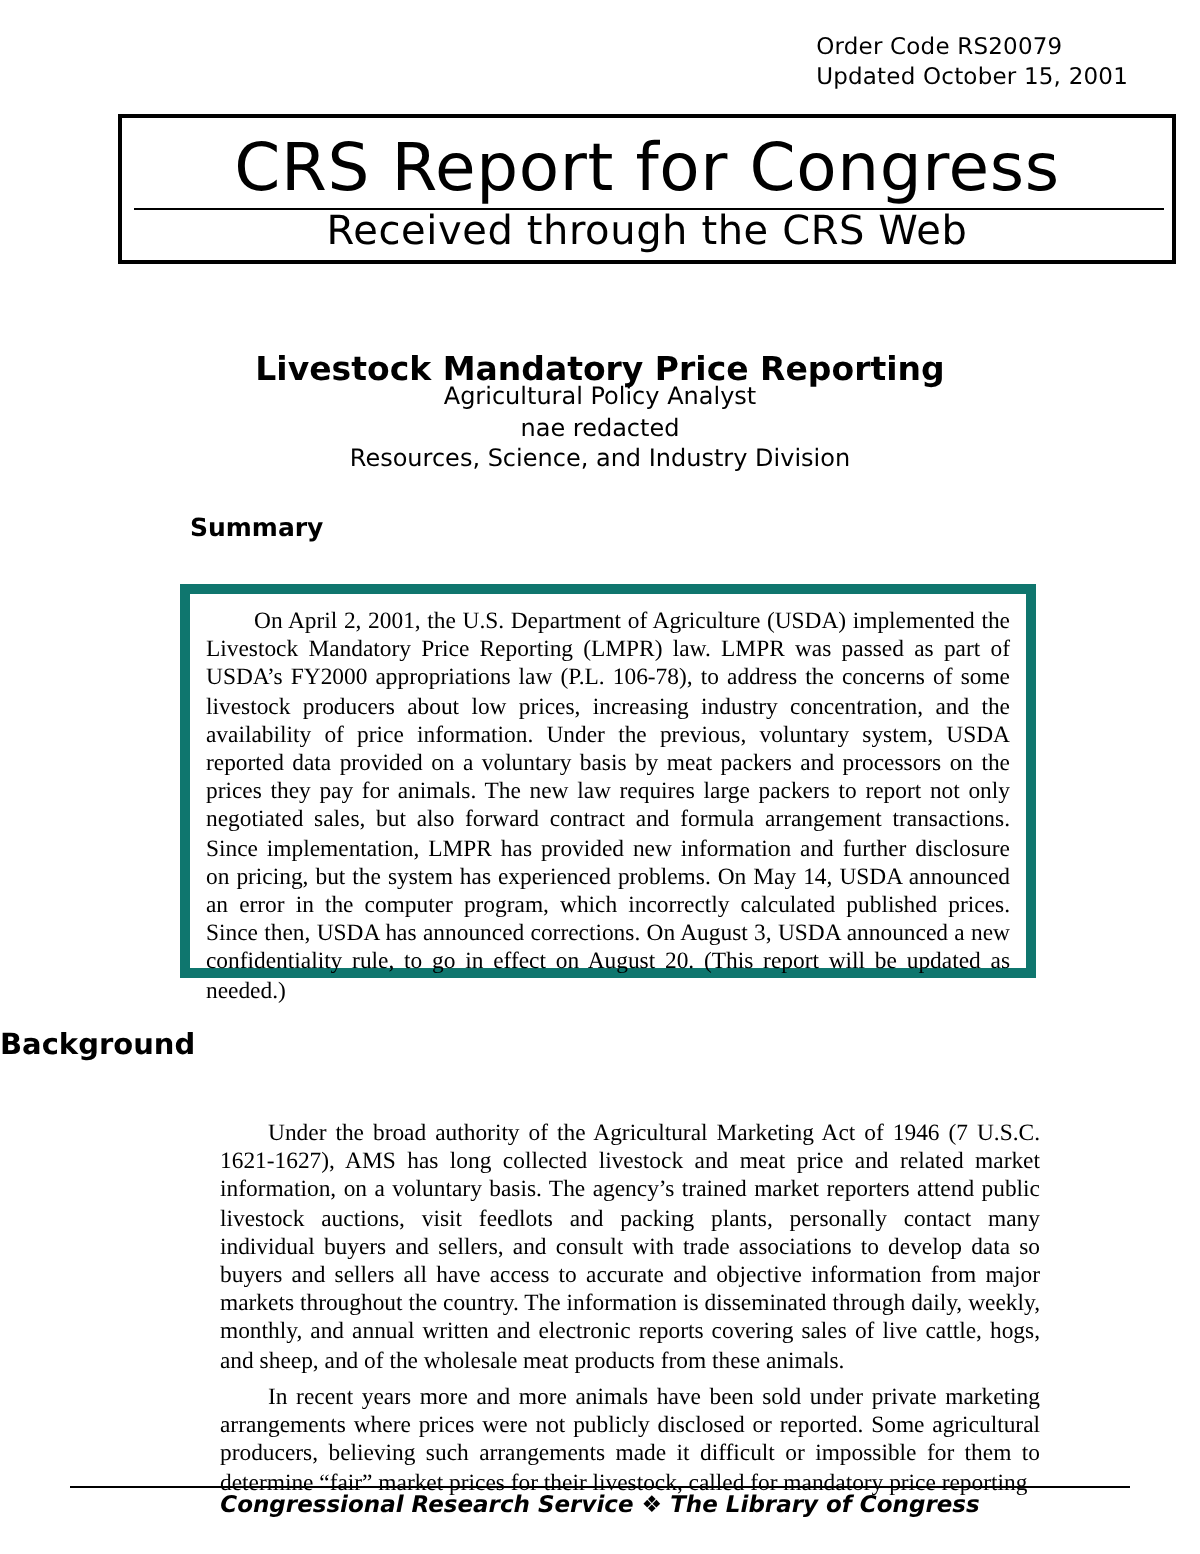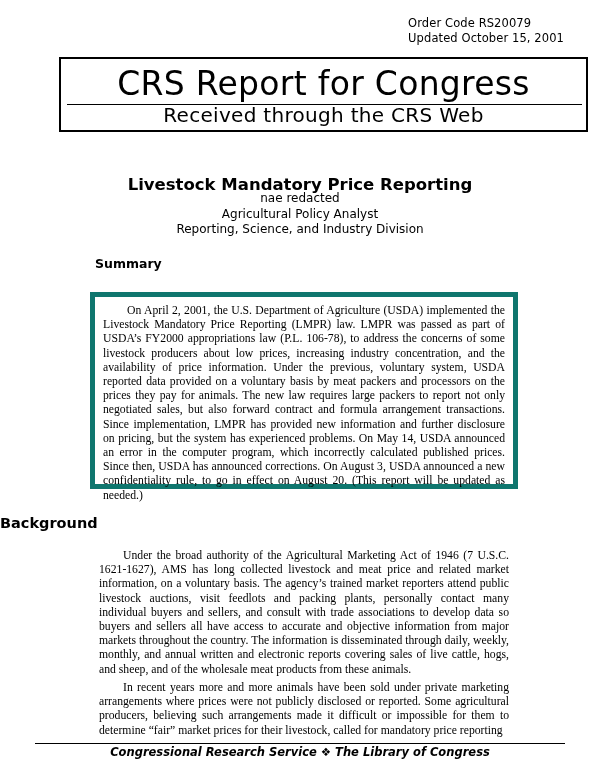--- a/index.html
+++ b/index.html
@@ -54,21 +54,21 @@
     font-size: 11.7px; line-height: 14.2px; text-align: justify;
     text-indent: 24px; margin: 0;
   }
 
   #bg-heading {
     position: absolute; left: 0; right: 0; top: 514px;
     text-align: left; font-weight: bold; font-size: 14.5px; line-height: 19px;
   }
 
   .body-para {
-    position: absolute; left: 95px; width: 410px; margin: 4px;
+    position: absolute; left: 95px; width: 410px; margin: 15px;
     font-size: 11.7px; line-height: 14.2px; text-align: justify; text-indent: 24px;
   }
   #bg-para-1 { top: 545px; }
   #bg-para-2 { top: 677px; }
 
   #footer-rule {
     position: absolute; left: 35px; width: 530px; top: 743px; height: 0;
     border-top: 1px solid #000;
   }
   #footer-text {
@@ -86,23 +86,23 @@
 
 <div id="header-box" class="sans">
   <div id="header-title">CRS Report for Congress</div>
   <div id="header-rule"></div>
   <div id="header-sub">Received through the CRS Web</div>
 </div>
 
 <div id="doc-title" class="sans">Livestock Mandatory Price Reporting</div>
 
 <div id="author-block" class="sans">
+  <div>Agricultural Policy Analyst</div>
   <div>nae redacted</div>
-  <div>Agricultural Policy Analyst</div>
-  <div>Reporting, Science, and Industry Division</div>
+  <div>Resources, Science, and Industry Division</div>
 </div>
 
 <div id="summary-heading" class="sans">Summary</div>
 
 <div id="summary-box">
   <p id="summary-text" class="serif">On April 2, 2001, the U.S. Department of Agriculture (USDA) implemented the Livestock Mandatory Price Reporting (LMPR) law.  LMPR was passed as part of USDA’s FY2000 appropriations law (P.L. 106-78), to address the concerns of some livestock producers about low prices, increasing industry concentration, and the availability of price information.  Under the previous, voluntary system, USDA reported data provided on a voluntary basis by meat packers and processors on the prices they pay for animals.  The new law requires large packers to report not only negotiated sales, but also forward contract and formula arrangement transactions.  Since implementation, LMPR has provided new information and further disclosure on pricing, but the system has experienced problems.  On May 14, USDA announced an error in the computer program, which incorrectly calculated published prices.  Since then, USDA has announced corrections.  On August 3, USDA announced a new confidentiality rule, to go in effect on August 20.  (This report will be updated as needed.)</p>
 </div>
 
 <div id="bg-heading" class="sans">Background</div>
 

